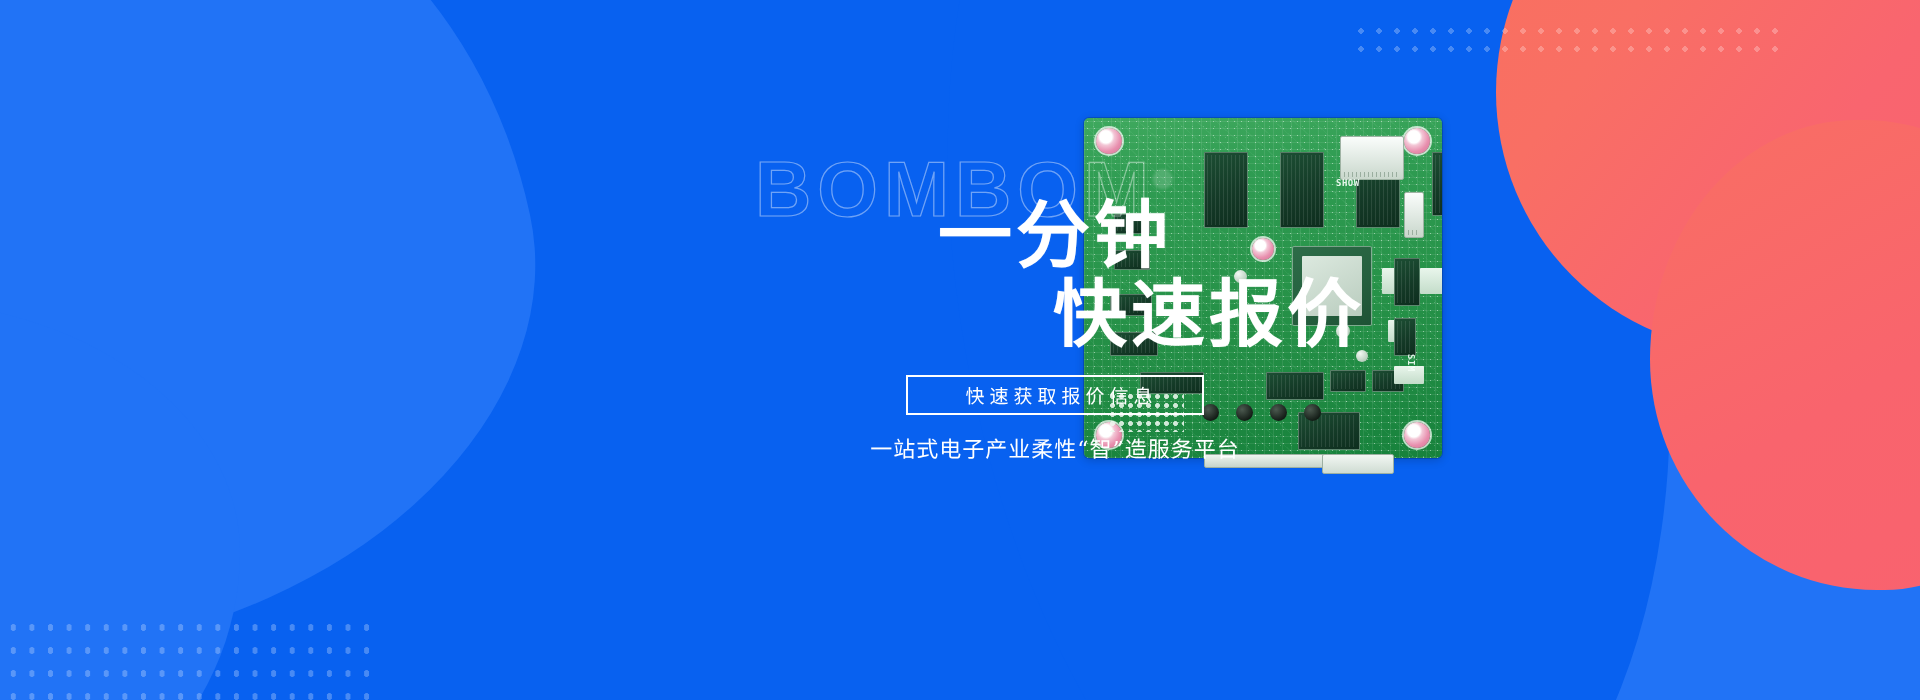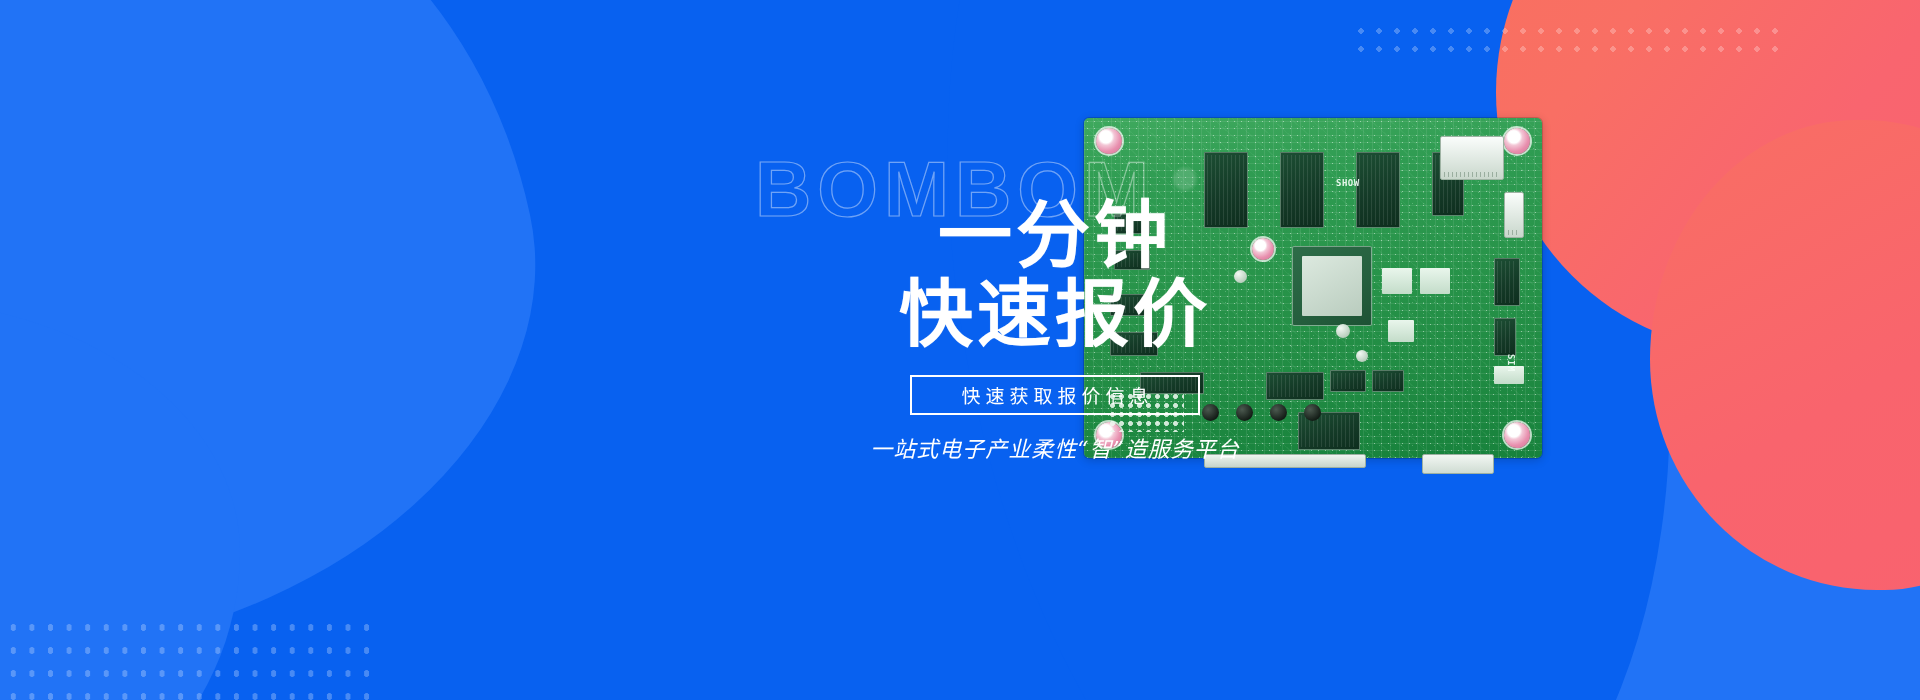--- a/index.html
+++ b/index.html
@@ -98,21 +98,21 @@
     width: 378px;
     height: 90px;
     background-size: 18.6px 23px;
   }
 
   
   .pcb-wrap {
     position: absolute;
     left: 1084px;
     top: 118px;
-    width: 458px;
+    width: 358px;
     height: 340px;
   }
   .pcb {
     position: absolute;
     inset: 0;
     border-radius: 5px;
     background:
       radial-gradient(circle at 22% 18%, rgba(255,255,255,0.16) 0 2%, transparent 3%),
       linear-gradient(175deg, #3fa95e 0%, #2f9c52 18%, #279349 50%, #1f8a42 78%, #17823c 100%);
     box-shadow: 0 0 0 1px rgba(0,0,0,0.15), 0 2px 10px rgba(0,0,0,0.2);
@@ -243,47 +243,47 @@
   .headline-line {
     color: #ffffff;
     font-size: 74px;
     font-weight: 900;
     line-height: 1.02;
     letter-spacing: 4px;
     white-space: nowrap;
     text-shadow: 0 0 1px rgba(255,255,255,0.4);
   }
   .headline-line.l1 { margin-top: 48px; text-align: center; }
-  .headline-line.l2 { margin-top: 4px; }
+  .headline-line.l2 { margin-top: 4px; text-align: right; }
 
   .cta-box {
     margin: 22px auto 0;
     width: 286px;
     height: 36px;
     border: 2px solid #ffffff;
     display: flex;
     align-items: center;
     justify-content: center;
+    padding-left: 8px;
   }
   .cta-label {
     color: #ffffff;
     font-size: 19px;
     letter-spacing: 5px;
     padding-left: 5px;
     white-space: nowrap;
   }
   .tagline {
     margin: 16px auto 0;
     text-align: center;
     color: #ffffff;
     font-size: 22px;
     letter-spacing: 1px;
     white-space: nowrap;
     font-family: "DejaVu Serif", "Liberation Serif", serif;
-    font-style: italic;
   }
 </style>
 </head>
 <body>
 
 <div id="banner">
 
   <div class="bg-layer">
     <div class="wave-left"></div>
     <div class="wave-left-2"></div>

